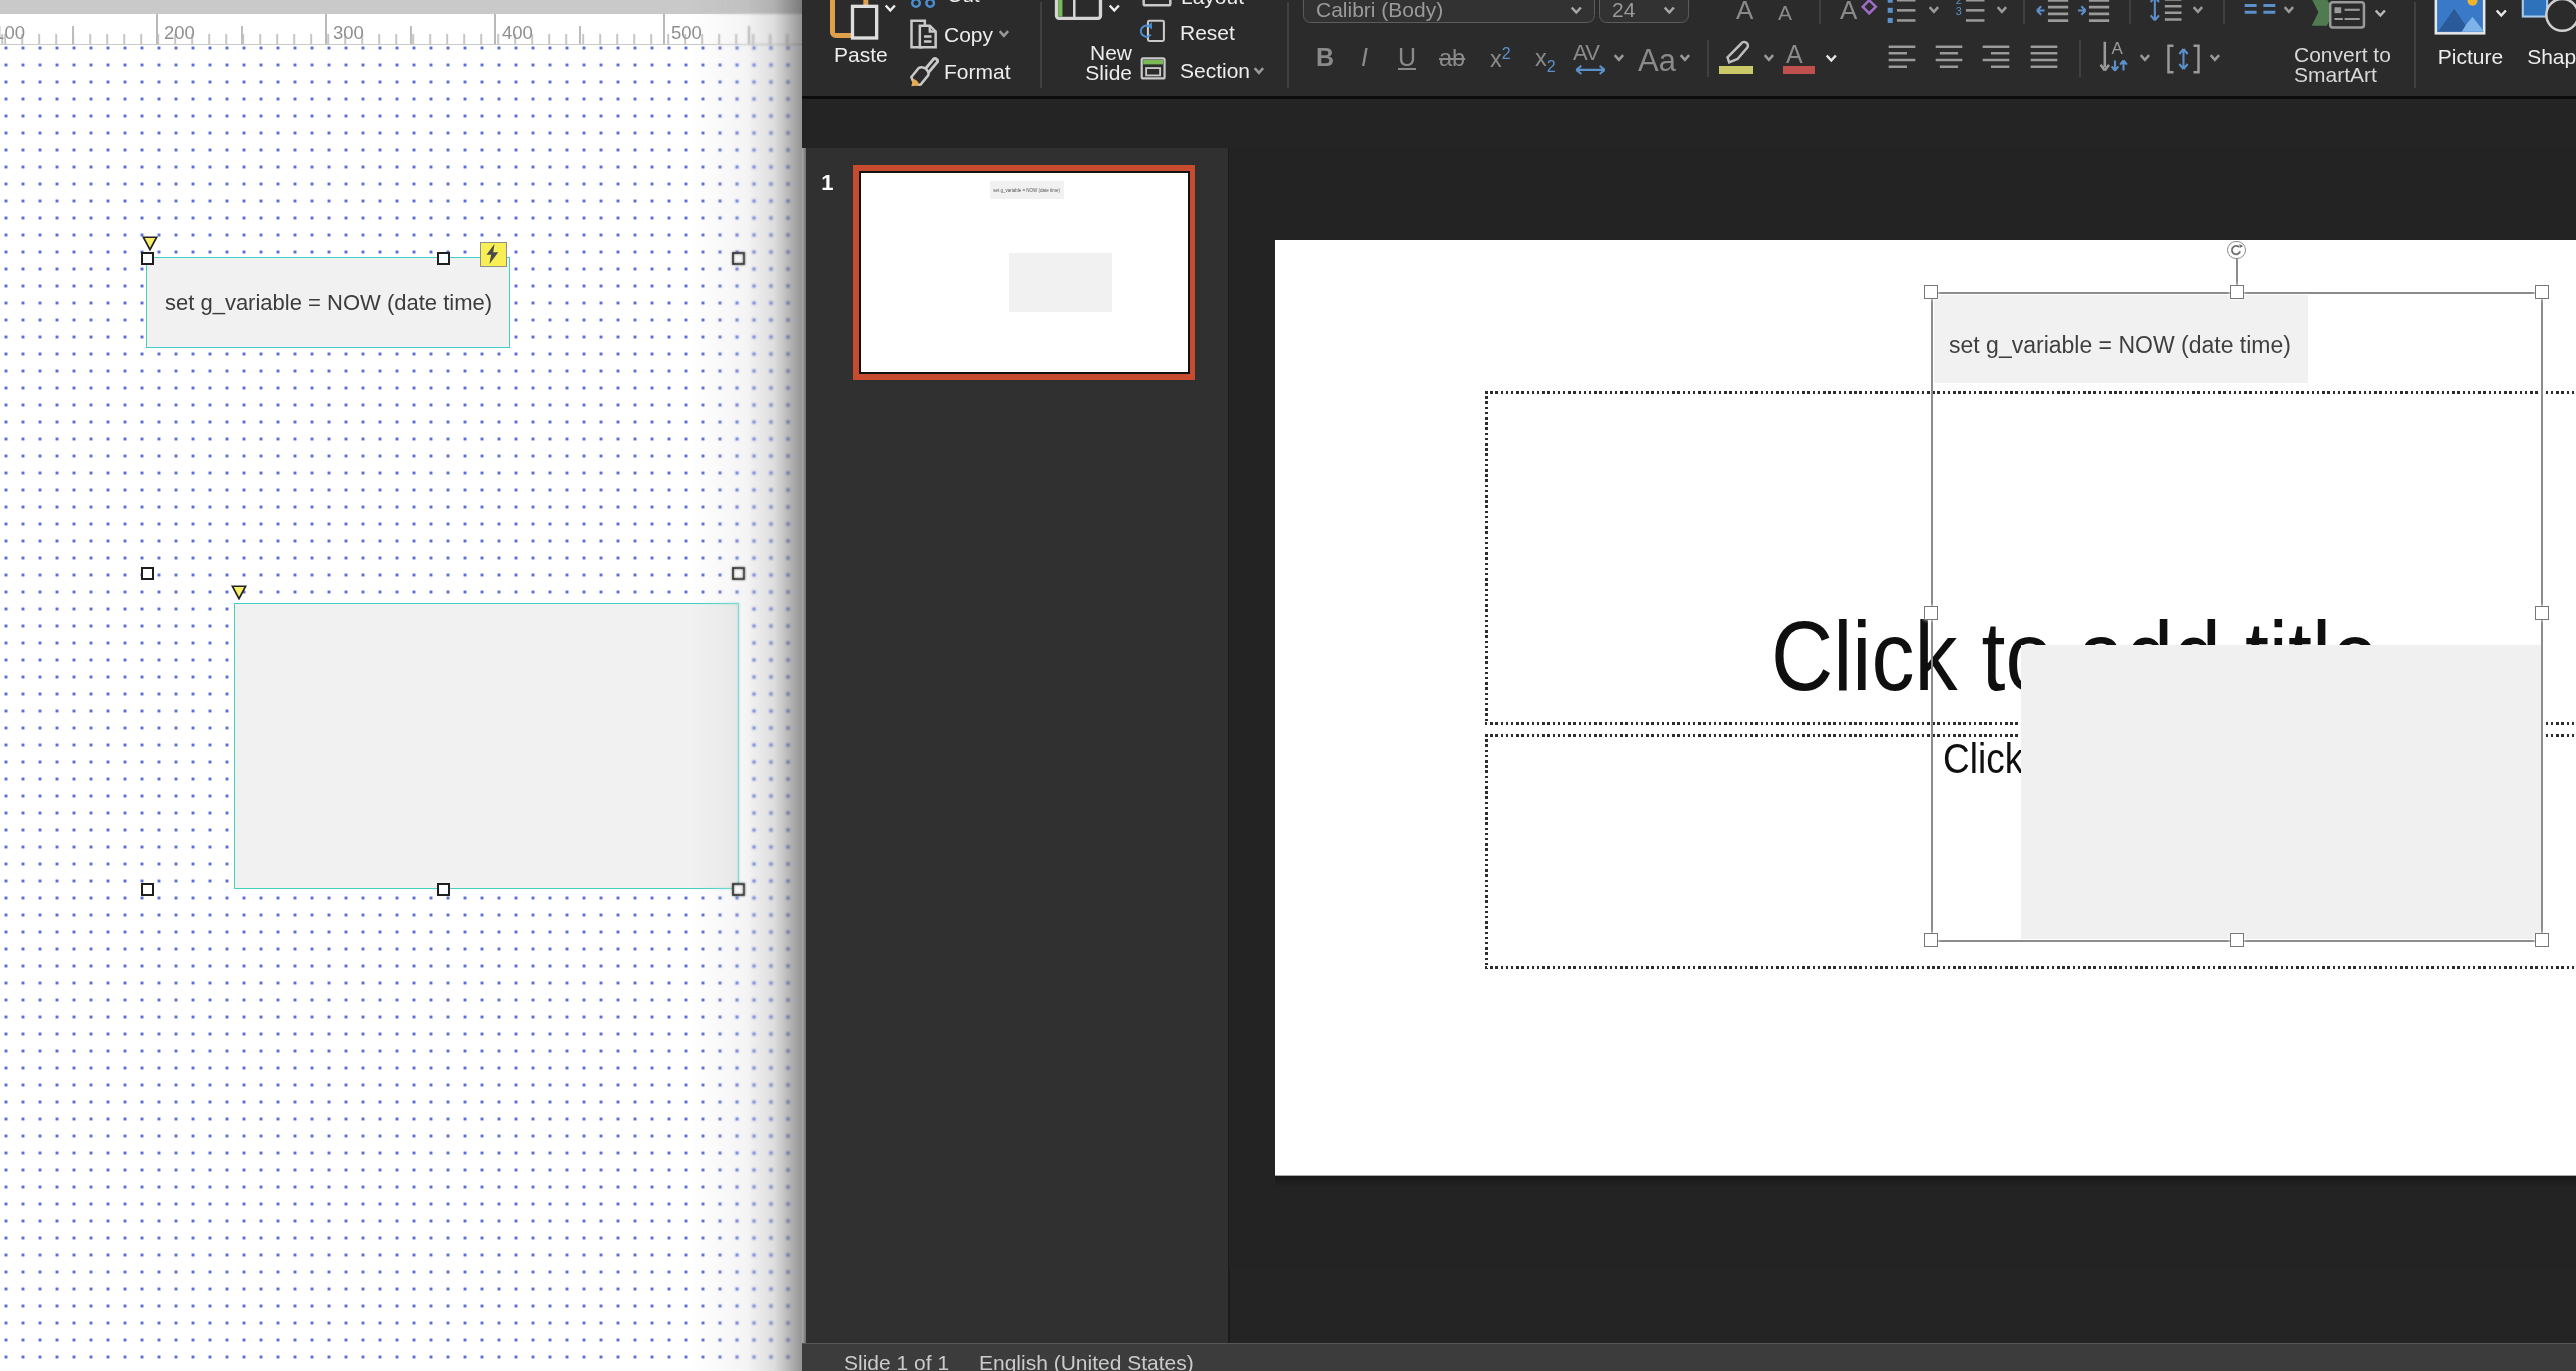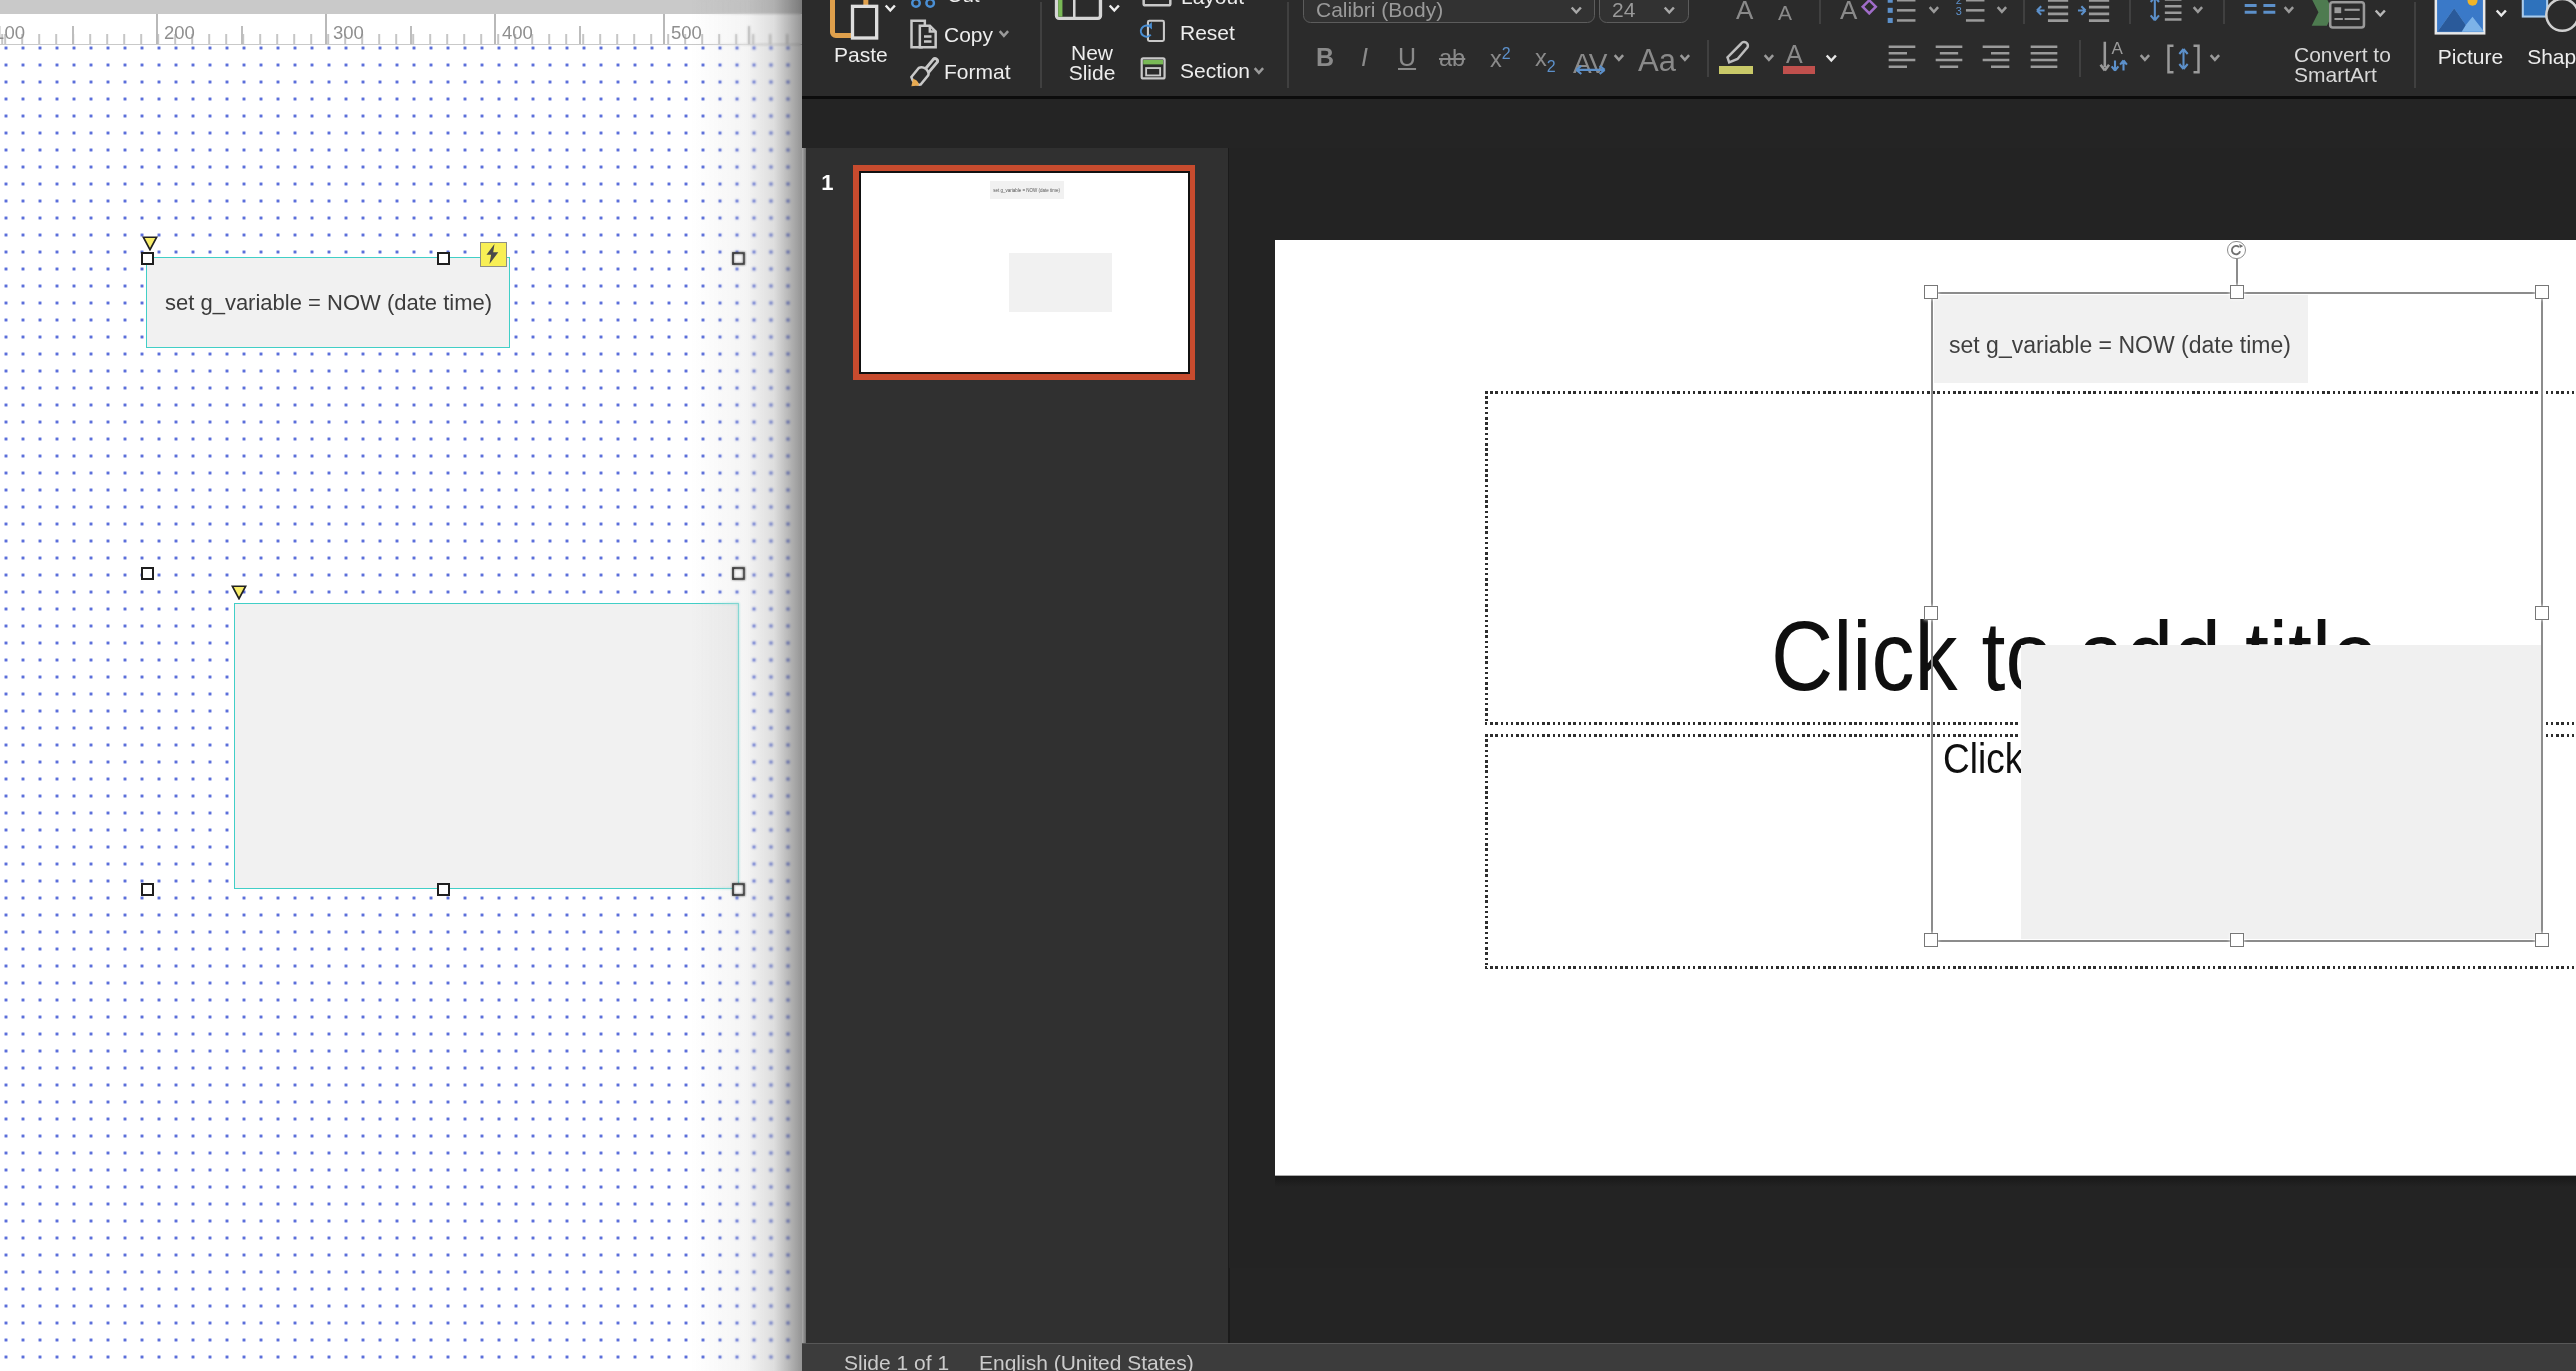--- a/index.html
+++ b/index.html
@@ -112,21 +112,21 @@
     <div class="abs sep1" style="left:238px;"></div>
 
     <svg class="abs ic" style="left:252px;top:-18.5px;" width="49" height="39" viewBox="0 0 58 46">
       <rect x="3" y="3" width="52" height="40" rx="3" fill="none" stroke="#d5d5d5" stroke-width="4"></rect>
       <rect x="5" y="5" width="5" height="36" fill="#79b956"></rect>
       <path d="M24 5 v38" stroke="#d5d5d5" stroke-width="3"></path>
     </svg>
     <svg class="abs" style="left:306px;top:2.5px;" width="12.6" height="10" viewBox="0 0 15 12">
         <path d="M2 3 L7.5 9 L13 3" fill="none" stroke="#ededed" stroke-width="3"></path>
       </svg>
-    <div class="abs rtxt" style="left:250px;top:43px;width:80px;text-align:center;line-height:20px;">New<br>Slide</div>
+    <div class="abs rtxt" style="left:250px;top:43px;width:80px;text-align:right;line-height:20px;">New<br>Slide</div>
 
     <svg class="abs ic" style="left:340px;top:-18.5px;" width="30" height="25" viewBox="0 0 36 30">
         <rect x="2" y="2" width="32" height="26" rx="2" fill="none" stroke="#c9c9c9" stroke-width="3"></rect>
       </svg>
     <div class="abs rtxt" style="left:379px;top:-15px;">Layout</div>
 
     <svg class="abs ic" style="left:338px;top:17.7px;" width="27" height="25" viewBox="0 0 36 36">
       <rect x="10" y="4" width="23" height="29" rx="2" fill="none" stroke="#c9c9c9" stroke-width="3"></rect>
       <path d="M12 12 a8 8 0 1 0 2 12" fill="none" stroke="#4a8fd4" stroke-width="3"></path>
       <path d="M13 5 l-1 8 8 0 z" fill="#4a8fd4" transform="rotate(40 13 9)"></path>
@@ -162,21 +162,21 @@
     <svg class="abs" style="left:1058px;top:-3.4px;" width="18.5" height="18.5" viewBox="0 0 22 22">
         <rect x="6" y="6" width="11" height="11" fill="#2b2b2b" stroke="#a06cc8" stroke-width="3" transform="rotate(45 11 11)"></rect>
       </svg>
 
     <div class="abs gtxt" style="left:514px;top:43px;font-size:25px;font-weight:bold;">B</div>
     <div class="abs gtxt" style="left:559px;top:43px;font-size:25px;font-style:italic;">I</div>
     <div class="abs gtxt" style="left:596px;top:43px;font-size:25px;text-decoration:underline;">U</div>
     <div class="abs gtxt" style="left:637px;top:45px;font-size:23.6px;text-decoration:line-through;">ab</div>
     <div class="abs gtxt" style="left:688px;top:45px;font-size:23.6px;">x<span style="font-size:16px;color:#5c90ca;vertical-align:7.6px;">2</span></div>
     <div class="abs gtxt" style="left:733px;top:45px;font-size:23.6px;">x<span style="font-size:16px;color:#5c90ca;vertical-align:-5.9px;">2</span></div>
-    <div class="abs gtxt" style="left:771px;top:40px;font-size:28px;letter-spacing:-0.8px;margin-top:8px;">AV</div>
+    <div class="abs gtxt" style="left:771px;top:40px;font-size:22px;letter-spacing:-0.8px;">AV</div>
     <svg class="abs" style="left:771px;top:64px;" width="35" height="11.8" viewBox="0 0 42 14">
         <path d="M4 7 h34 M4 7 l6 -5 M4 7 l6 5 M38 7 l-6 -5 M38 7 l-6 5" fill="none" stroke="#5c90ca" stroke-width="2.5"></path>
       </svg>
     <svg class="abs" style="left:811px;top:53px;" width="11.8" height="9.3" viewBox="0 0 14 11">
         <path d="M2 2.5 L7 8 L12 2.5" fill="none" stroke="#9a9a9a" stroke-width="3"></path>
       </svg>
     <div class="abs gtxt" style="left:836px;top:43px;font-size:31px;">Aa</div>
     <svg class="abs" style="left:877px;top:53px;" width="11.8" height="9.3" viewBox="0 0 14 11">
         <path d="M2 2.5 L7 8 L12 2.5" fill="none" stroke="#9a9a9a" stroke-width="3"></path>
       </svg>

